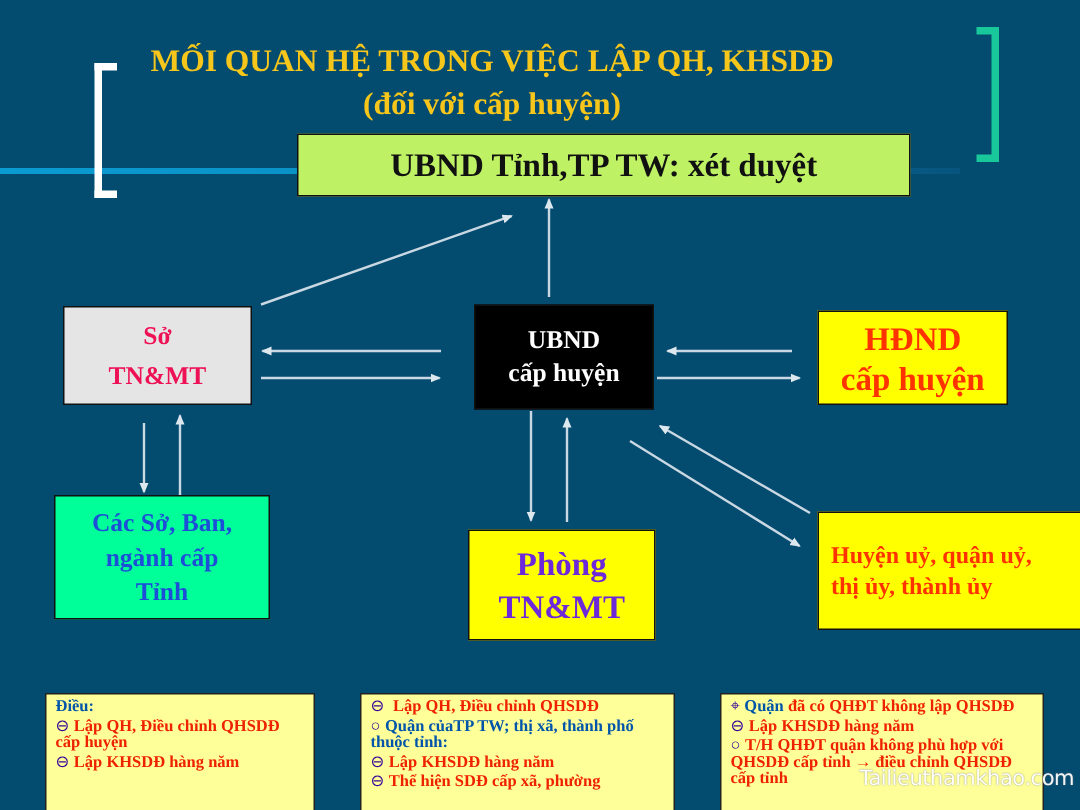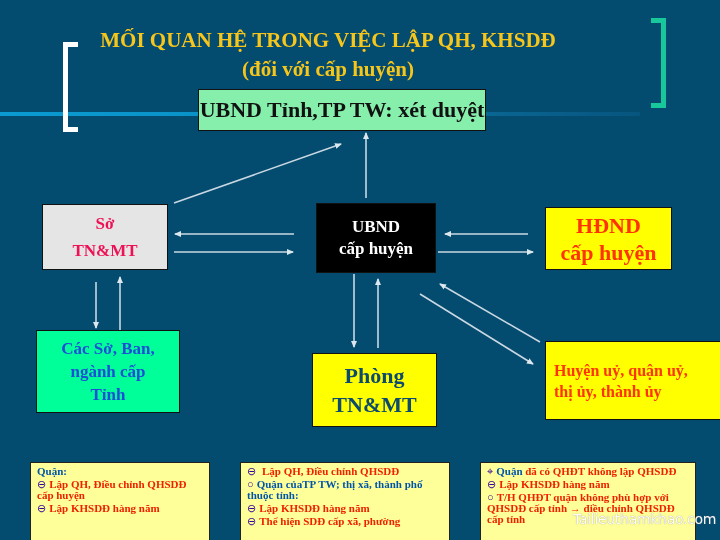--- a/index.html
+++ b/index.html
@@ -4,26 +4,26 @@
 <style>
   html, body { margin:0; padding:0; }
   body { width:720px; height:540px; background:#044b70; position:relative; overflow:hidden; font-family:"Liberation Serif", serif; }
   .abs { position:absolute; }
   .title { left:0; width:656px; text-align:center; color:#f6c61b; font-weight:bold; font-size:21px; line-height:26px; }
   .bracket-l { left:63px; top:42px; width:15px; height:90px; border:5px solid #ffffff; border-right:none; box-sizing:border-box; }
   .bracket-r { left:651px; top:18px; width:15px; height:90px; border:5px solid #19c89a; border-left:none; box-sizing:border-box; }
   .hline { left:0; top:112px; width:640px; height:4px; background:linear-gradient(to right,#0a9bd2 0%, #0a90c4 40%, #0a6a98 70%, #07557f 100%); }
   .box { position:absolute; border:1.5px solid #111; box-sizing:border-box; display:flex; flex-direction:column; align-items:center; justify-content:center; text-align:center; font-weight:bold; }
   .box span { display:block; }
-  #top-box { left:198px; top:89px; width:288px; height:42px; background:#86efac; color:#111; font-size:22px; }
+  #top-box { left:198px; top:89px; width:409px; height:42px; background:#bef264; color:#111; font-size:22px; }
   #so-box { left:42px; top:204px; width:126px; height:66px; background:#e5e5e5; color:#ee1155; font-size:17px; line-height:27px; }
   #ubnd-box { left:316px; top:203px; width:120px; height:70px; background:#000000; color:#fff; font-size:17px; line-height:22px; }
   #hdnd-box { left:545px; top:207px; width:127px; height:63px; background:#ffff00; color:#ff3300; font-size:22px; line-height:27px; }
   #cac-box { left:36px; top:330px; width:144px; height:83px; background:#00ff99; color:#1d4ed8; font-size:17px; line-height:23px; }
-  #phong-box { left:312px; top:353px; width:125px; height:74px; background:#ffff00; color:#0c4a6e; font-size:22px; line-height:29px; }
+  #phong-box { left:312px; top:353px; width:125px; height:74px; background:#ffff00; color:#6d28d9; font-size:22px; line-height:29px; }
   #huyenuy-box { left:545px; top:341px; width:180px; height:79px; background:#ffff00; color:#ff3300; font-size:16px; line-height:21px; align-items:flex-start; text-align:left; padding-left:8px; }
   .note { position:absolute; top:462px; height:82px; background:#ffff99; border:1.5px solid #222; box-sizing:border-box; font-family:"Liberation Serif", serif; font-weight:bold; font-size:11px; line-height:11px; padding:3px 6px; }
   .note .blue { color:#0055aa; }
   .note .red { color:#ee2200; }
   .note .ln { display:block; margin-bottom:2px; }
   .bul { color:#330099; font-weight:normal; margin-right:3px; }
   #note1 { left:30px; width:180px; }
   #note2 { left:240px; width:210px; }
   #note3 { left:480px; width:216px; }
   .watermark { position:absolute; left:573px; top:511px; color:#ffffff; font-family:"DejaVu Sans", sans-serif; font-size:14px; letter-spacing:-0.3px; opacity:0.95; text-shadow:0 0 1px #777; }
@@ -102,21 +102,21 @@
   <span>Phòng</span>
   <span>TN&amp;MT</span>
 </div>
 
 <div class="box" id="huyenuy-box">
   <span>Huyện uỷ, quận uỷ,</span>
   <span>thị ủy, thành ủy</span>
 </div>
 
 <div class="note" id="note1">
-  <span class="ln blue">Quận:</span>
+  <span class="ln blue">Điều:</span>
   <span class="ln red"><span class="bul">⊖</span><span>Lập QH, Điều chỉnh QHSDĐ cấp huyện</span></span>
   <span class="ln red"><span class="bul">⊖</span><span>Lập KHSDĐ hàng năm</span></span>
 </div>
 
 <div class="note" id="note2">
   <span class="ln red"><span class="bul">⊖</span><span> Lập QH, Điều chỉnh QHSDĐ</span></span>
   <span class="ln blue"><span class="bul">○</span><span>Quận củaTP TW; thị xã, thành phố thuộc tỉnh:</span></span>
   <span class="ln red"><span class="bul">⊖</span><span>Lập KHSDĐ hàng năm</span></span>
   <span class="ln red"><span class="bul">⊖</span><span>Thể hiện SDĐ cấp xã, phường</span></span>
 </div>

